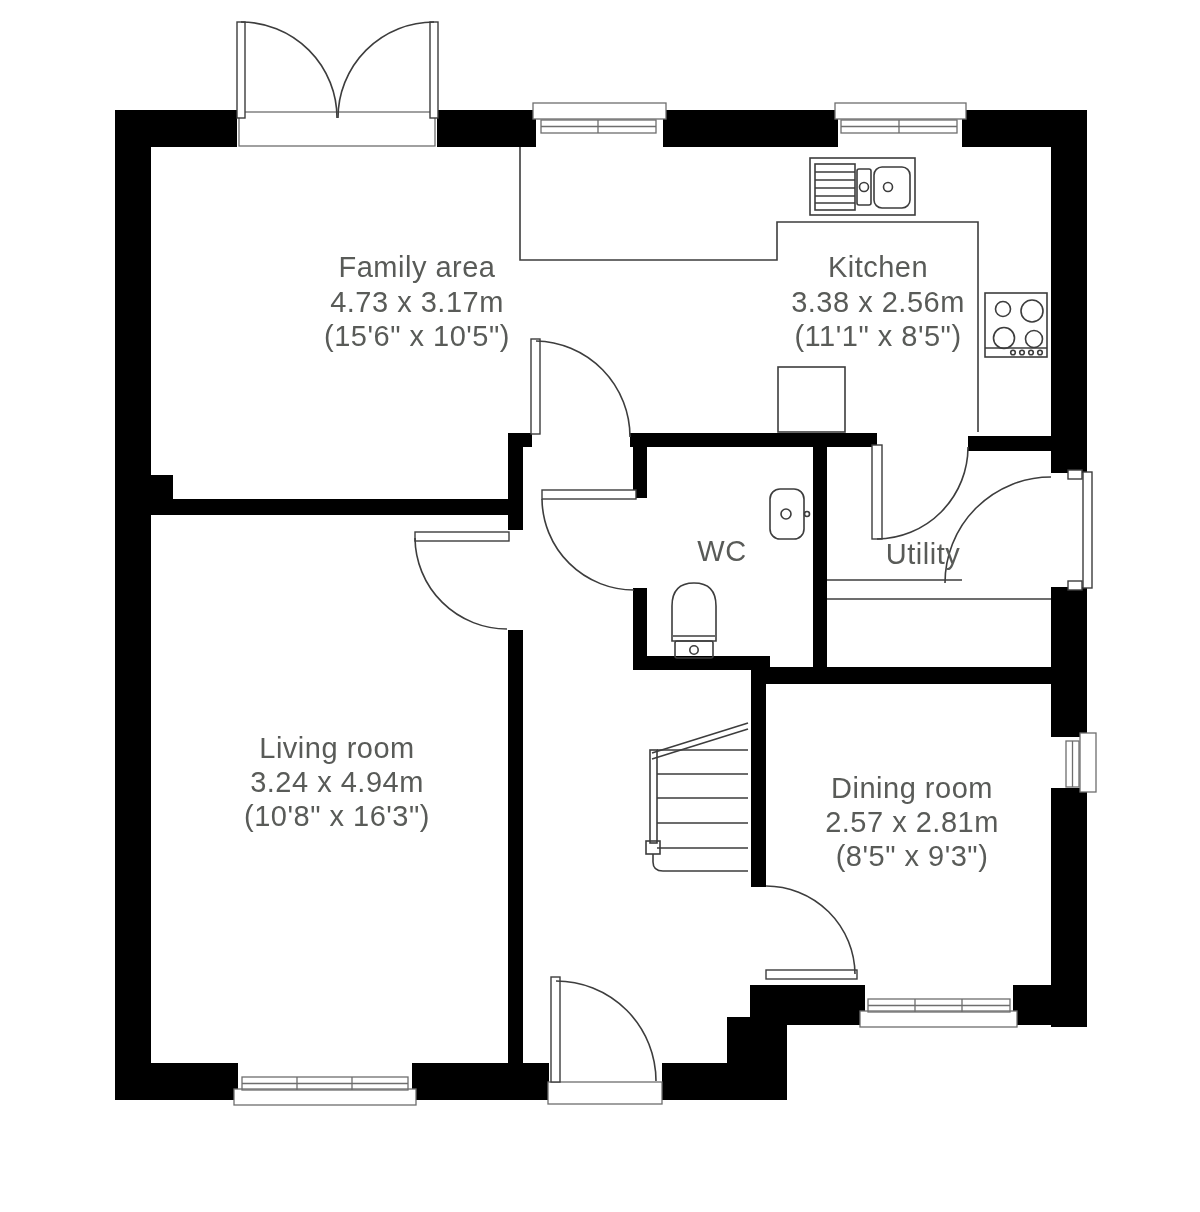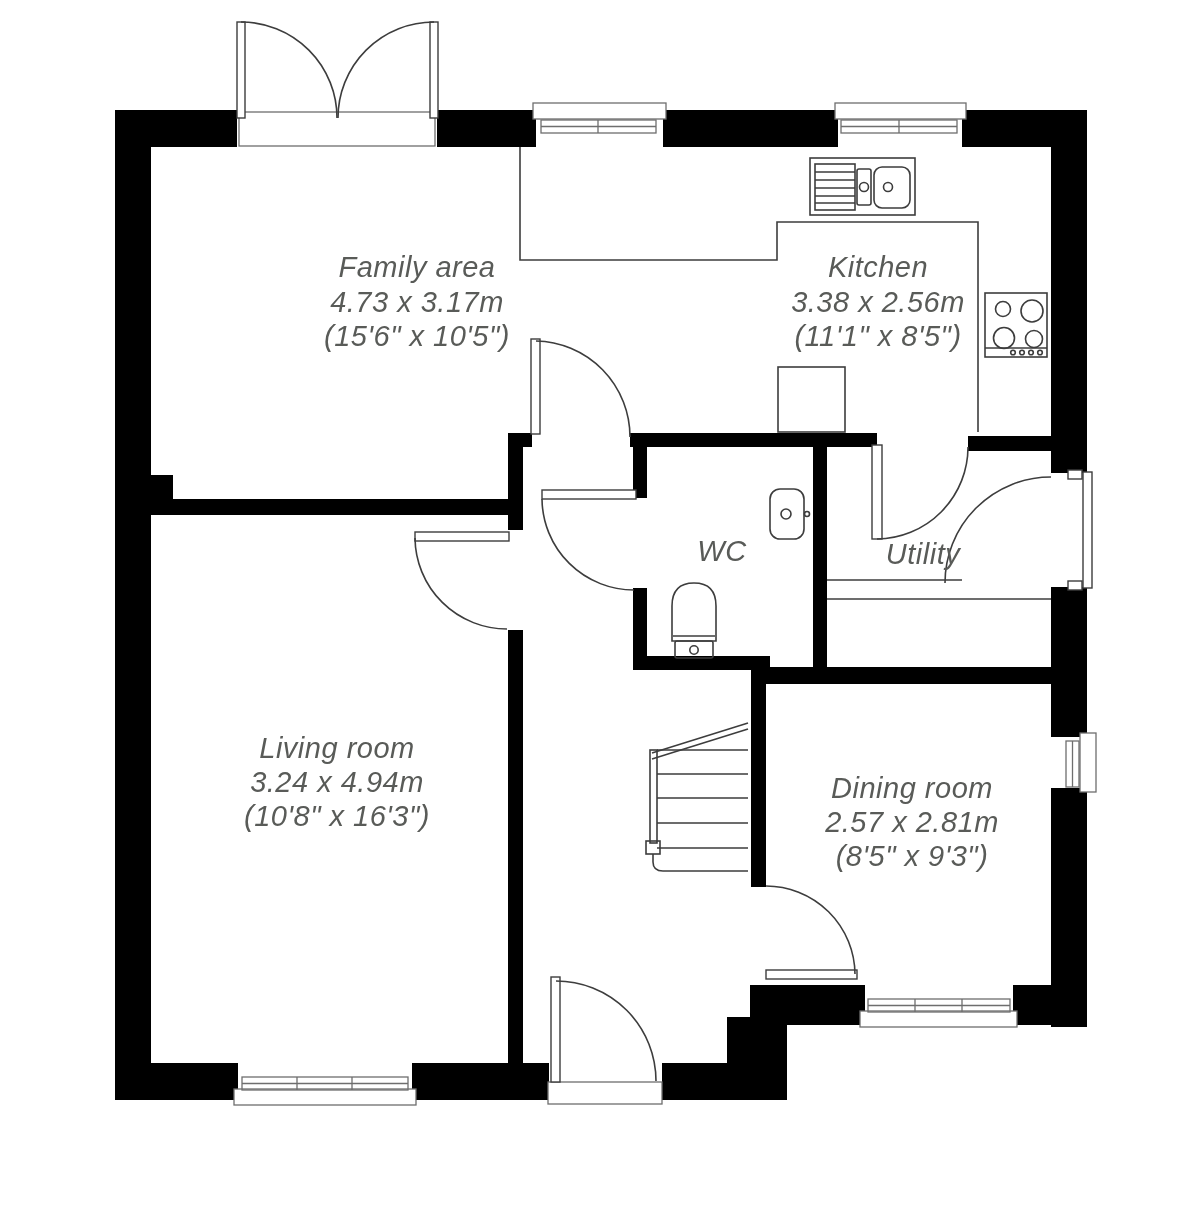--- a/index.html
+++ b/index.html
@@ -1,16 +1,16 @@
 <!DOCTYPE html>
 <html style="--wall: #000000; --line: #3d3d3d; --sill: #6e6e6e; --label_text: #595b58; --background: #ffffff;"><head>
 <meta charset="utf-8">
 <style>
   html,body{margin:0;padding:0;background:var(--background,#fff);}
-  .plan-wrap{width:1128px;height:1212px;position:relative;background:var(--background,#fff);font-family:"Liberation Sans",sans-serif;font-style:italic;}
+  .plan-wrap{width:1128px;height:1212px;position:relative;background:var(--background,#fff);font-family:"Liberation Sans",sans-serif;}
   svg{display:block;}
   .wall{fill:var(--wall,#000);stroke:none;}
   .ln{fill:none;stroke:var(--line,#3d3d3d);stroke-width:1.6;}
   .lt{fill:none;stroke:var(--sill,#6e6e6e);stroke-width:1.3;}
   .wh{fill:#fff;stroke:var(--line,#3d3d3d);stroke-width:1.4;}
   .sill{fill:#fff;stroke:var(--sill,#6e6e6e);stroke-width:1.3;}
   .room-label{fill:var(--label_text,#595b58);font-size:29px;letter-spacing:.5px;text-anchor:middle;font-family:"Liberation Sans",sans-serif;}
 </style>
 </head>
 <body>

